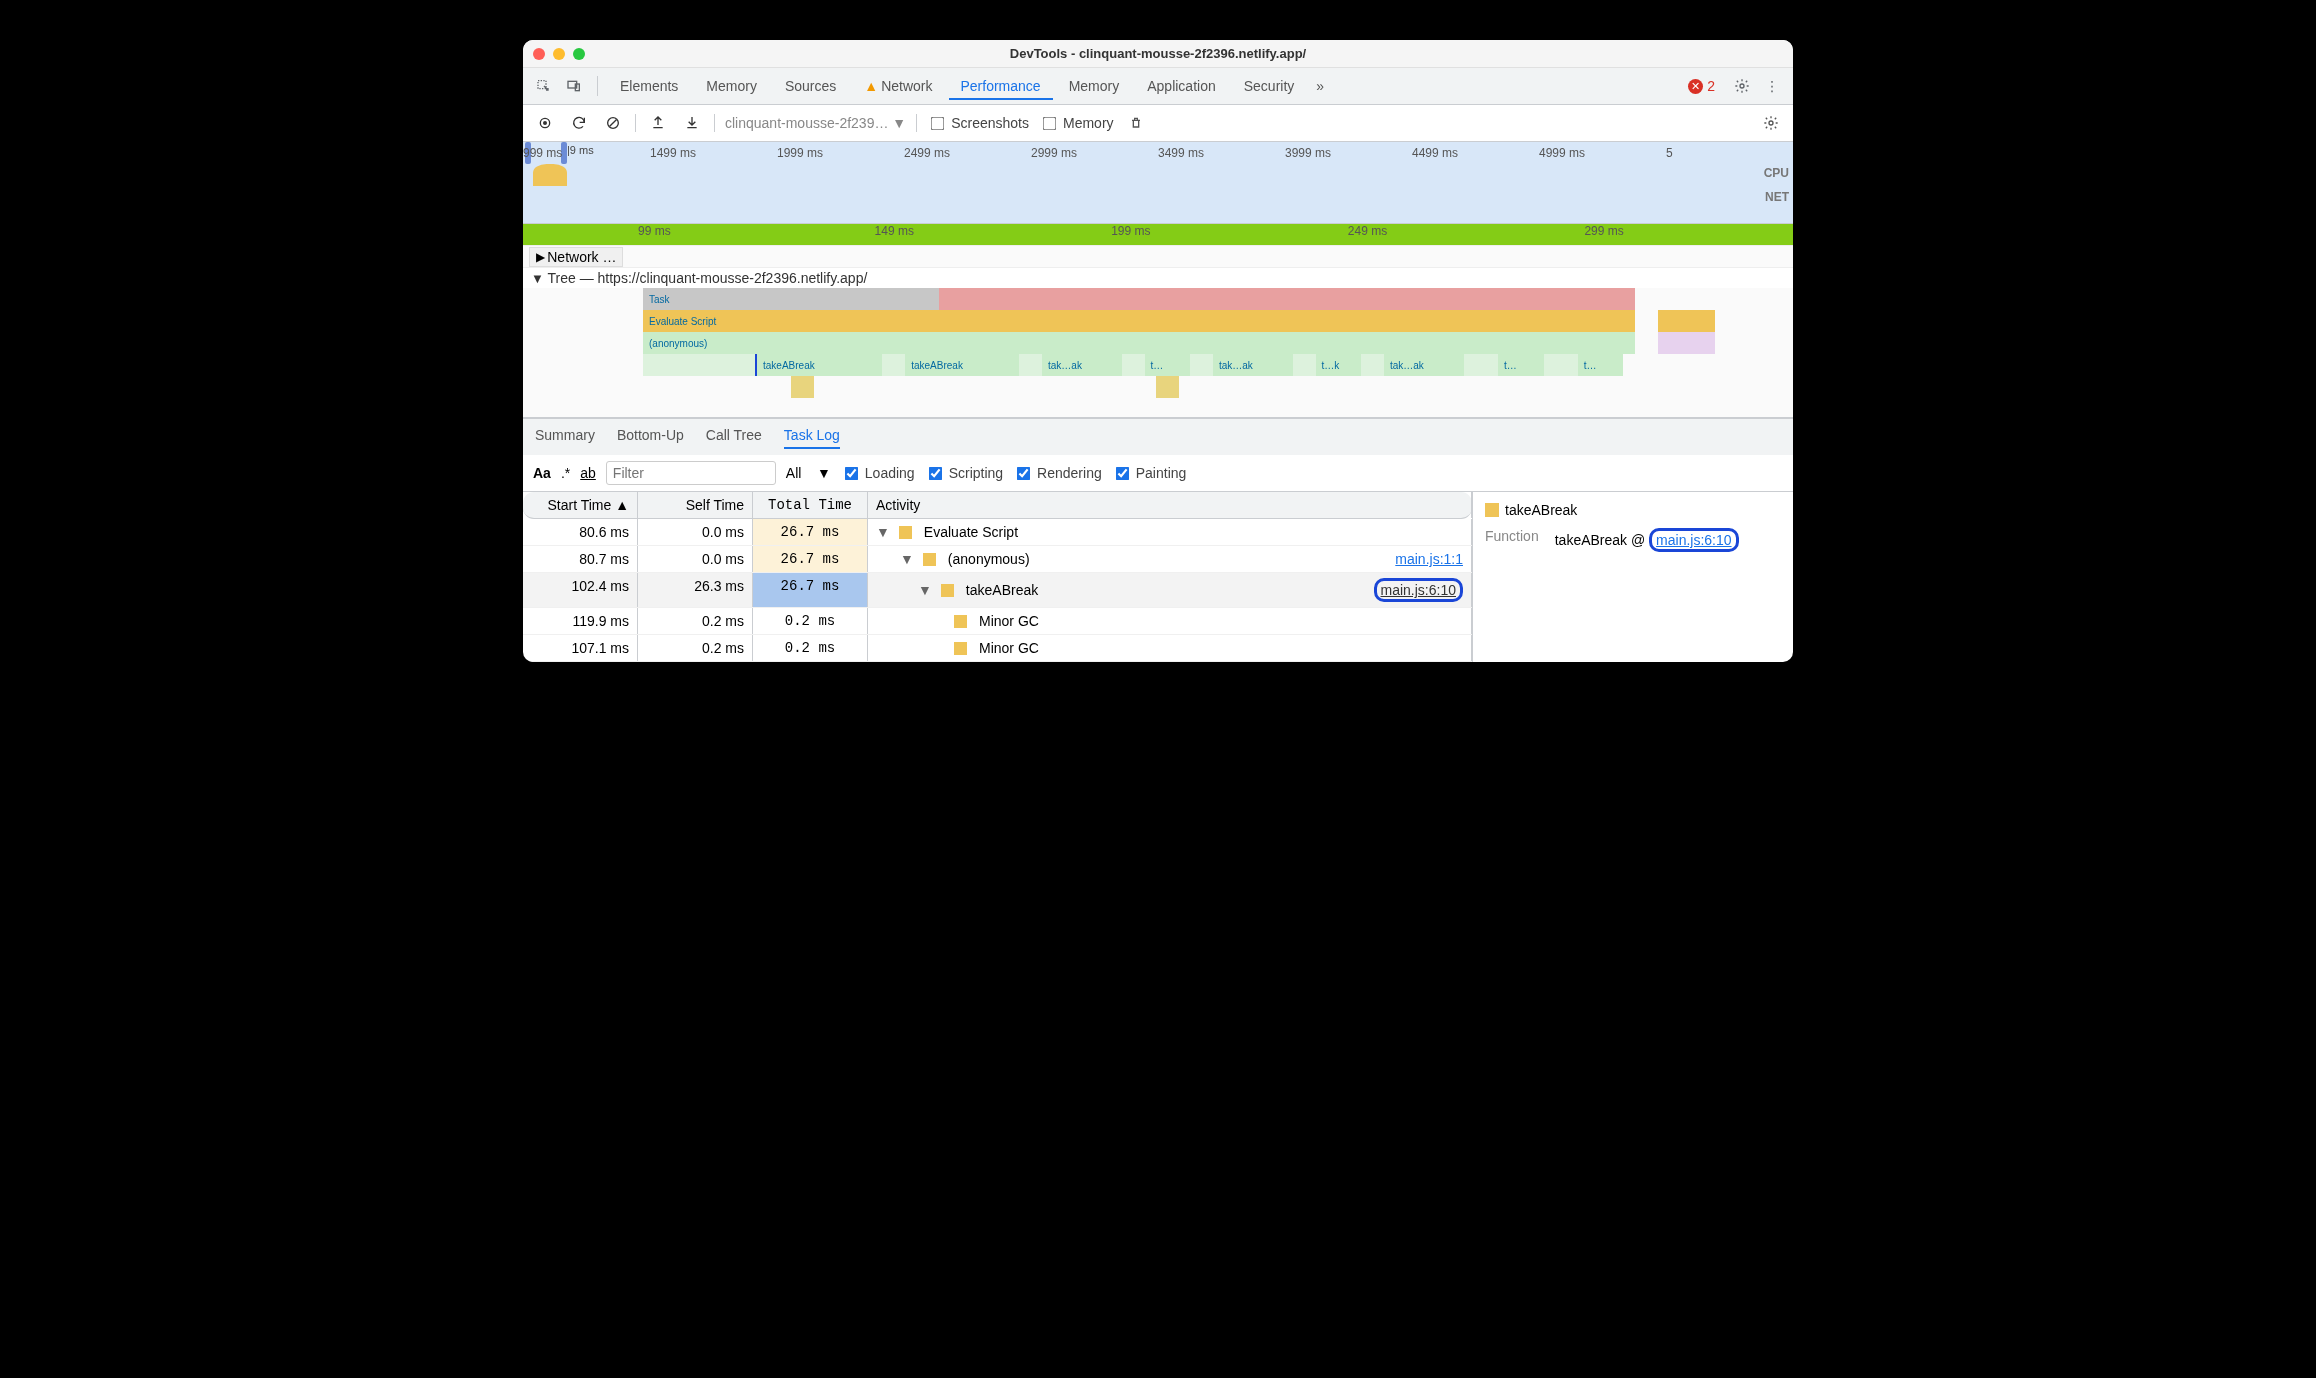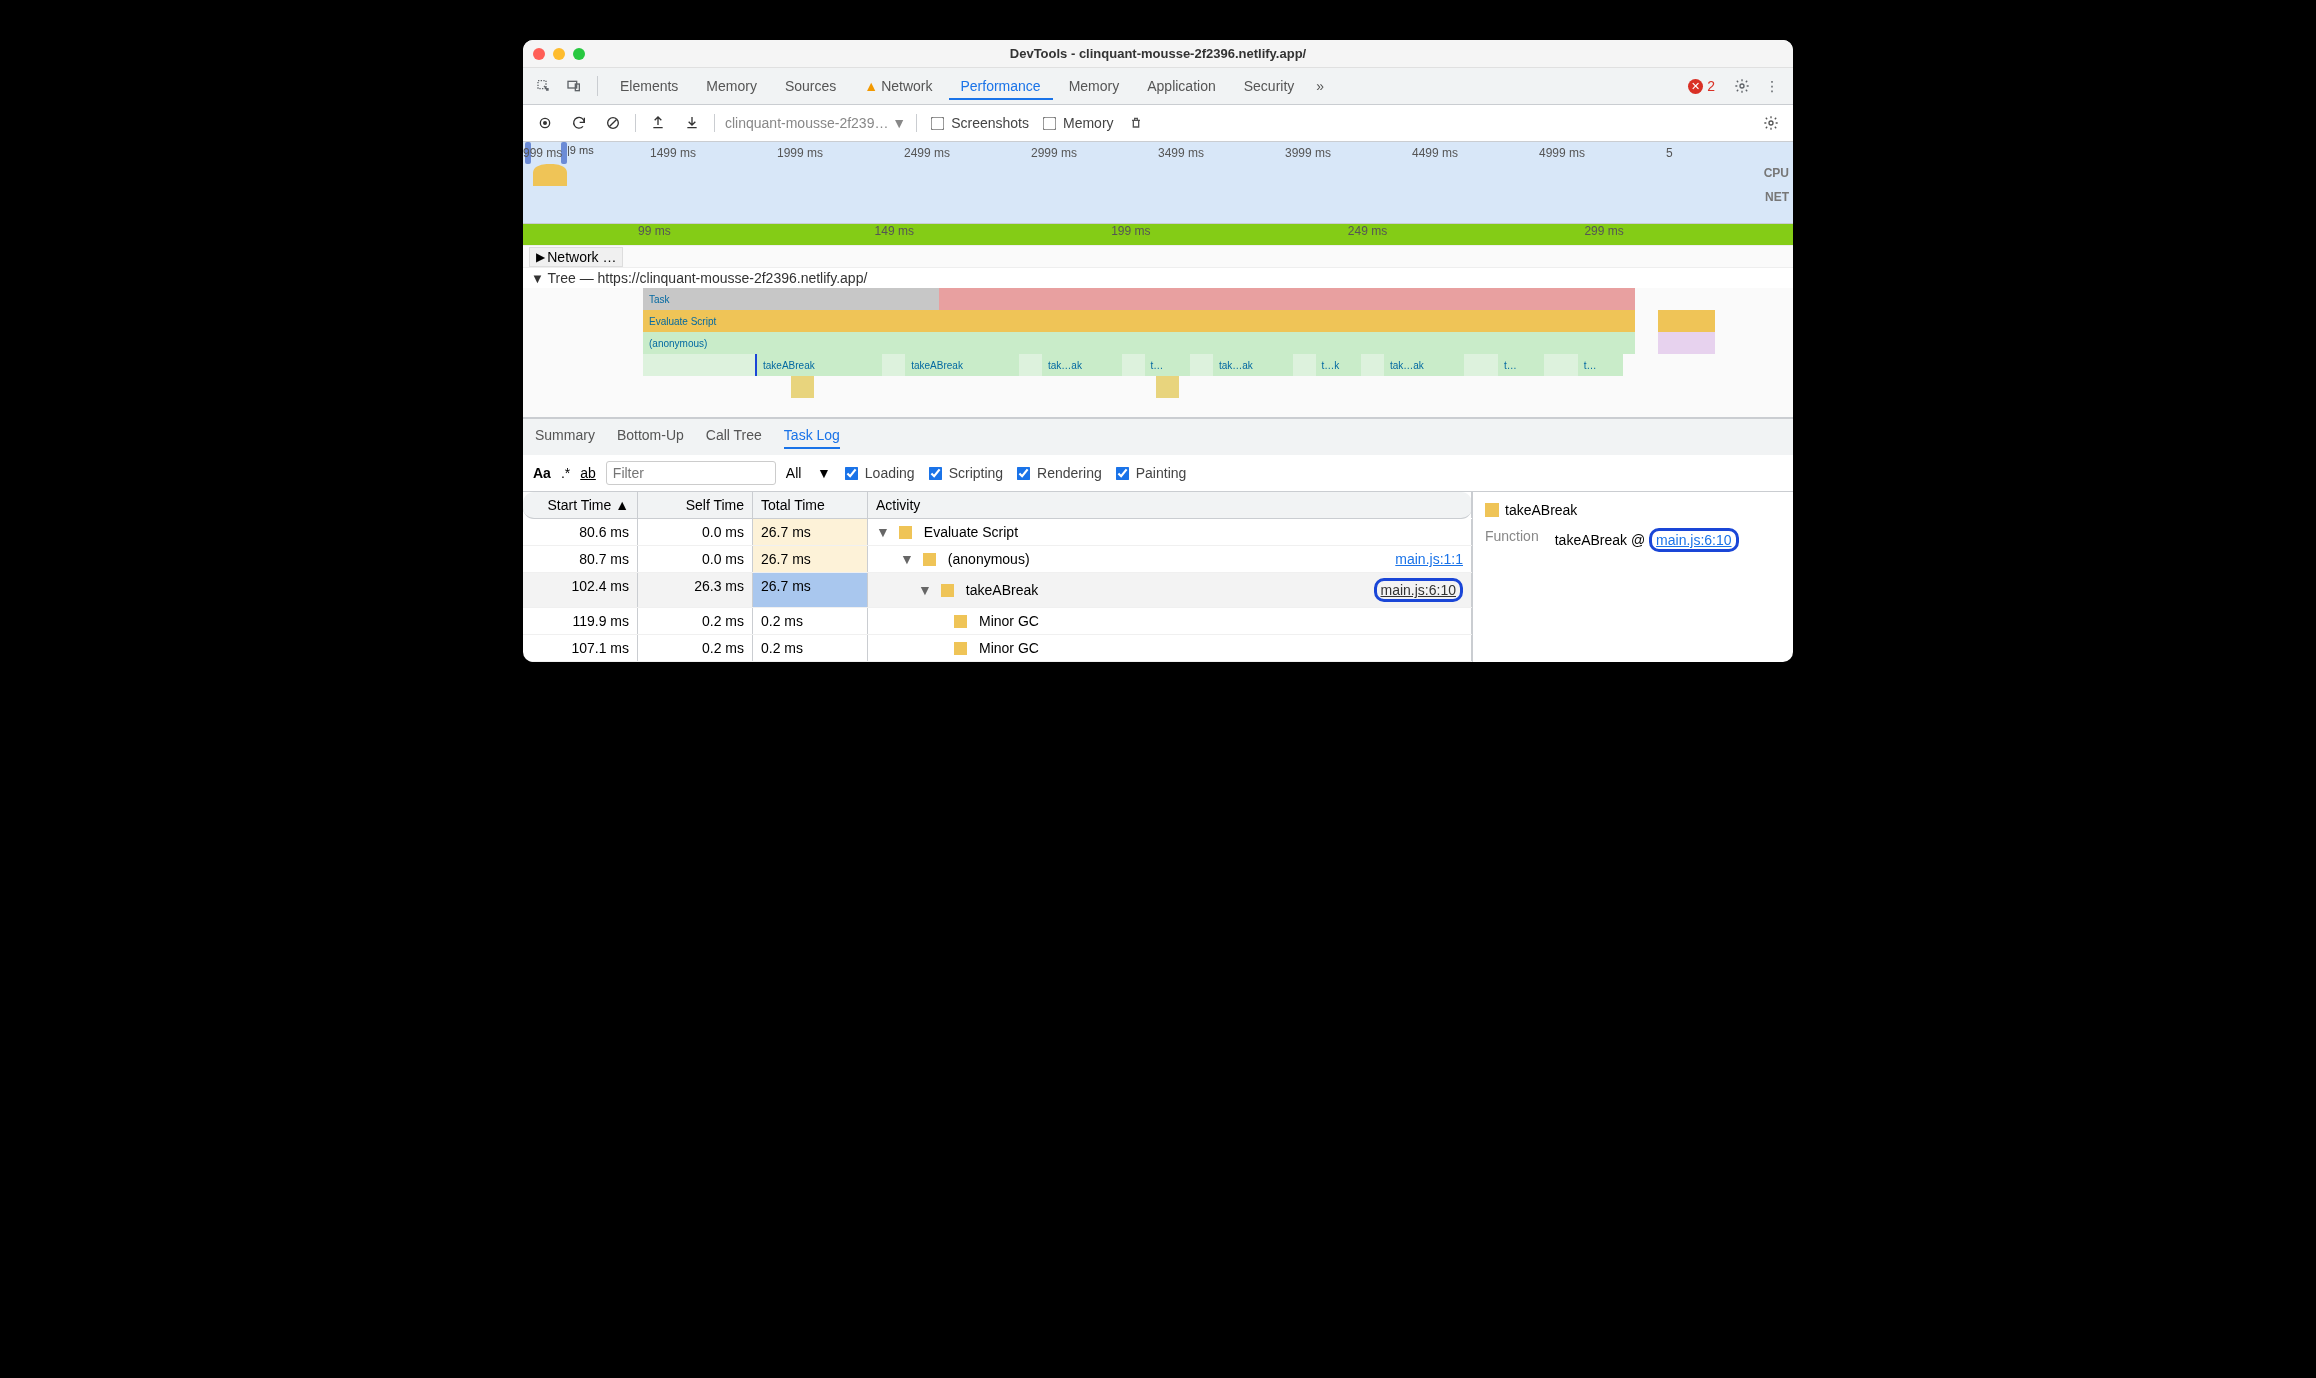--- a/index.html
+++ b/index.html
@@ -70,21 +70,21 @@
   .dtab.active{color:var(--active-blue);border-bottom:2px solid var(--active-blue);}
   .filter-row{display:flex;align-items:center;gap:10px;padding:6px 10px;border-bottom:1px solid var(--border);background:#fff;}
   .filter-row input[type=text]{width:170px;padding:3px 6px;border:1px solid #ccc;border-radius:3px;color:#888;}
   .filter-row .chk input{accent-color:var(--active-blue);}
   .pane{display:flex;}
   .grid{flex:1;border-right:1px solid var(--border);}
   .gh{display:flex;background:var(--toolbar-bg);border-bottom:1px solid var(--border);border-radius:11px;}
   .gh>div,.grow>div{padding:5px 8px;border-right:1px solid var(--border);}
   .c1{width:115px;text-align:right;}
   .c2{width:115px;text-align:right;}
-  .c3{width:115px;text-align:left;}
+  .c3{width:115px;text-align:center;font-family:Liberation Mono, monospace;}
   .c4{flex:1;display:flex;align-items:center;gap:6px;}
   .grow{display:flex;border-bottom:1px solid #f0f0f0;}
   .cream{background:var(--cream);}
   .selblue{background:var(--highlight);}
   .treelbl .tri{color:#666;margin-right:3px;}
   .treelbl .sq{width:13px;height:13px;background:var(--yellow);display:inline-block;vertical-align:middle;margin-right:6px;}
   .link{color:var(--link-blue);text-decoration:underline;cursor:pointer;}
   .side{width:320px;padding:10px 12px;}
   .side .hdr{display:flex;align-items:center;gap:6px;margin-bottom:10px;}
   .side .sq{width:14px;height:14px;background:var(--yellow);}

